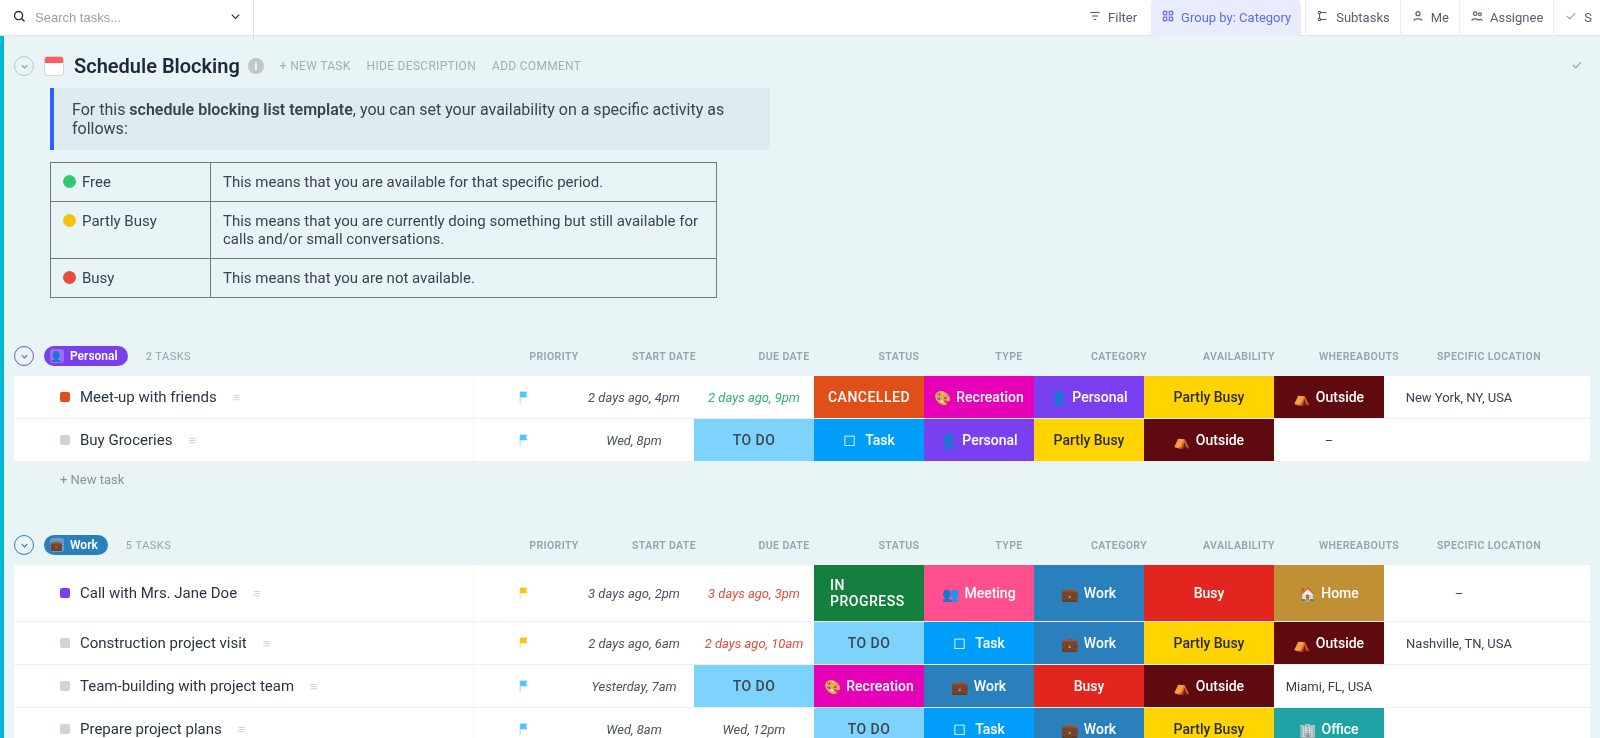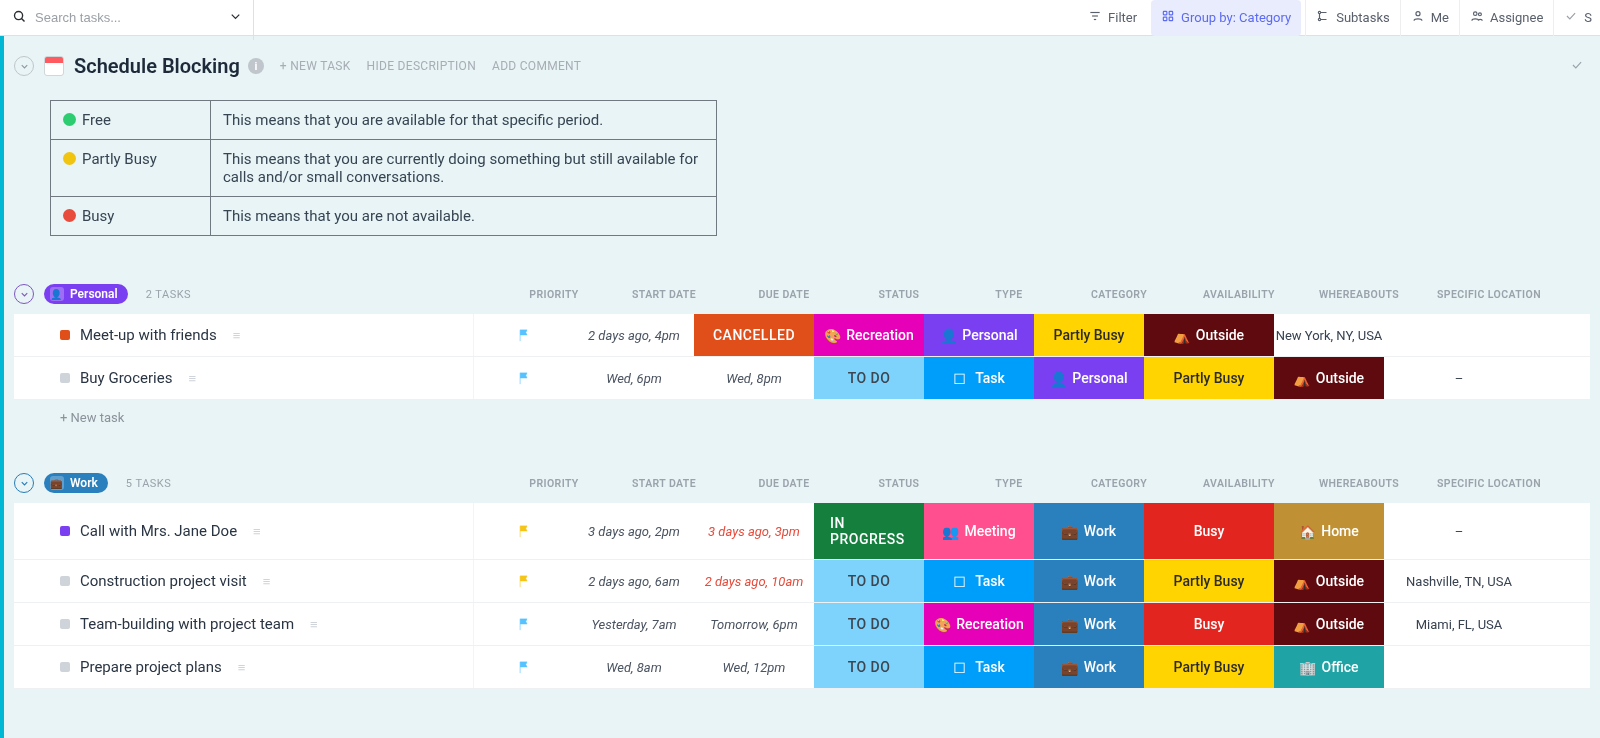--- a/index.html
+++ b/index.html
@@ -169,20 +169,23 @@
     <div class="h-action">ADD COMMENT</div>
     <div style="flex:1"></div>
     <span style="color:#9aa2ab;margin-right:6px;">
       <svg width="14" height="14" viewBox="0 0 24 24" fill="none" stroke="currentColor" stroke-width="2">
           <polyline points="5 12 10 17 19 7"></polyline>
         </svg>
     </span>
   </div>
 
   <div class="desc-block">
+    <div class="desc-banner">
+      <span>For this </span><b>schedule blocking list template</b><span>, you can set your availability on a specific activity as follows:</span>
+    </div>
     <table class="legend">
       <tbody>
           <tr>
         <td style="width:160px;"><span class="dot green"></span><span>Free</span></td>
         <td>This means that you are available for that specific period.</td>
       </tr>
       <tr>
         <td><span class="dot yellow"></span><span>Partly Busy</span></td>
         <td>This means that you are currently doing something but still available for calls and/or small conversations.</td>
       </tr>
@@ -227,39 +230,39 @@
         <span class="sq" style="background:#e04f1a"></span>
         <span>Meet-up with friends</span>
         <span class="lines">≡</span>
       </div>
       <div class="cell flag">
               <svg viewBox="0 0 24 24" stroke="#56c2ff" fill="#56c2ff">
                 <path d="M5 3v18M5 3h11l-2 4 2 4H5" fill="#56c2ff" stroke="#56c2ff" stroke-width="1"></path>
               </svg>
             </div>
       <div class="cell date">2 days ago, 4pm</div>
+      <div class="cell date past">2 days ago, 9pm</div>
       <div class="tag bg-cancelled">CANCELLED</div>
       <div class="tag bg-rec"><span class="em">🎨</span>Recreation</div>
       <div class="tag bg-personal"><span class="em">👤</span>Personal</div>
       <div class="tag bg-partly">Partly Busy</div>
       <div class="tag bg-outside"><span class="em">⛺</span>Outside</div>
       <div class="cell loc">New York, NY, USA</div>
     </div>
           <div class="task-row">
       <div class="task-name-cell">
         <span class="sq" style="background:#cfd4da"></span>
         <span>Buy Groceries</span>
         <span class="lines">≡</span>
       </div>
       <div class="cell flag">
               <svg viewBox="0 0 24 24" stroke="#56c2ff" fill="#56c2ff">
                 <path d="M5 3v18M5 3h11l-2 4 2 4H5" fill="#56c2ff" stroke="#56c2ff" stroke-width="1"></path>
               </svg>
             </div>
-      <div class="cell date">Wed, 6pm</div>
       <div class="cell date ">Wed, 8pm</div>
       <div class="tag bg-todo">TO DO</div>
       <div class="tag bg-task"><span class="em">☐</span>Task</div>
       <div class="tag bg-personal"><span class="em">👤</span>Personal</div>
       <div class="tag bg-partly">Partly Busy</div>
       <div class="tag bg-outside"><span class="em">⛺</span>Outside</div>
       <div class="cell loc">–</div>
     </div>
         </div>
         <div class="new-task">+ New task</div>
@@ -336,21 +339,20 @@
         <span class="sq" style="background:#cfd4da"></span>
         <span>Team-building with project team</span>
         <span class="lines">≡</span>
       </div>
       <div class="cell flag">
               <svg viewBox="0 0 24 24" stroke="#56c2ff" fill="#56c2ff">
                 <path d="M5 3v18M5 3h11l-2 4 2 4H5" fill="#56c2ff" stroke="#56c2ff" stroke-width="1"></path>
               </svg>
             </div>
       <div class="cell date">Yesterday, 7am</div>
-      <div class="cell date ">Tomorrow, 6pm</div>
       <div class="tag bg-todo">TO DO</div>
       <div class="tag bg-rec"><span class="em">🎨</span>Recreation</div>
       <div class="tag bg-work"><span class="em">💼</span>Work</div>
       <div class="tag bg-busy">Busy</div>
       <div class="tag bg-outside"><span class="em">⛺</span>Outside</div>
       <div class="cell loc">Miami, FL, USA</div>
     </div>
           <div class="task-row">
       <div class="task-name-cell">
         <span class="sq" style="background:#cfd4da"></span>

